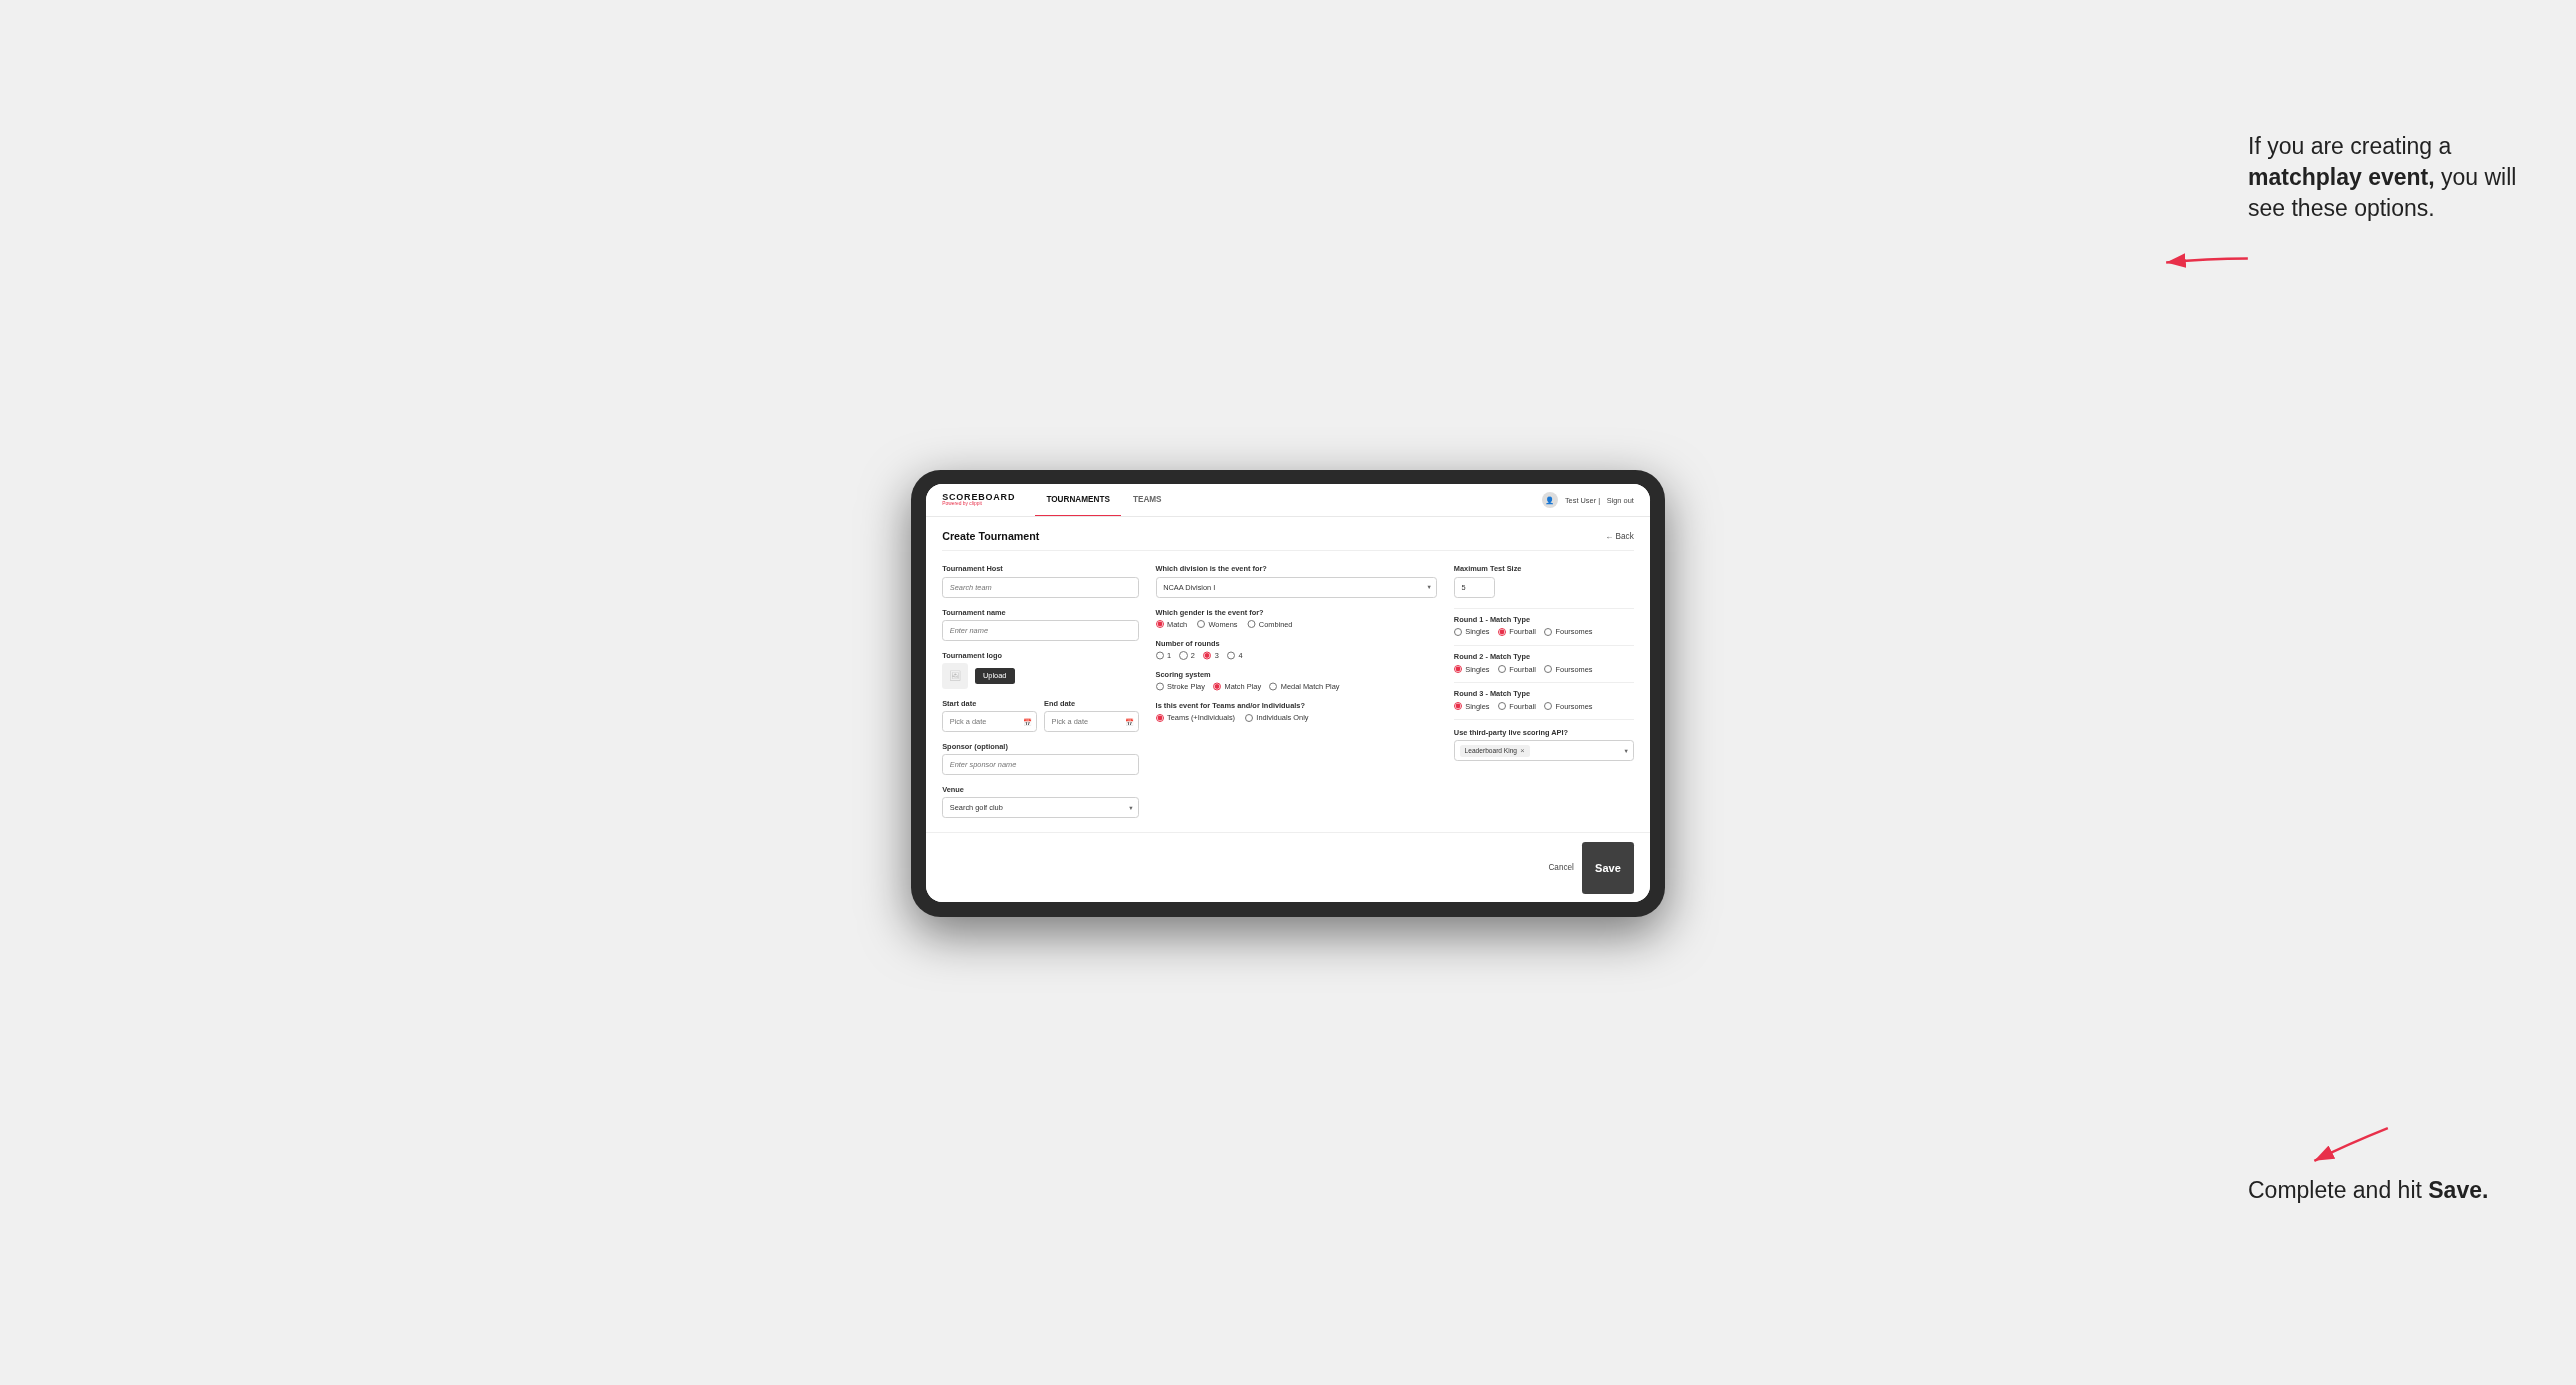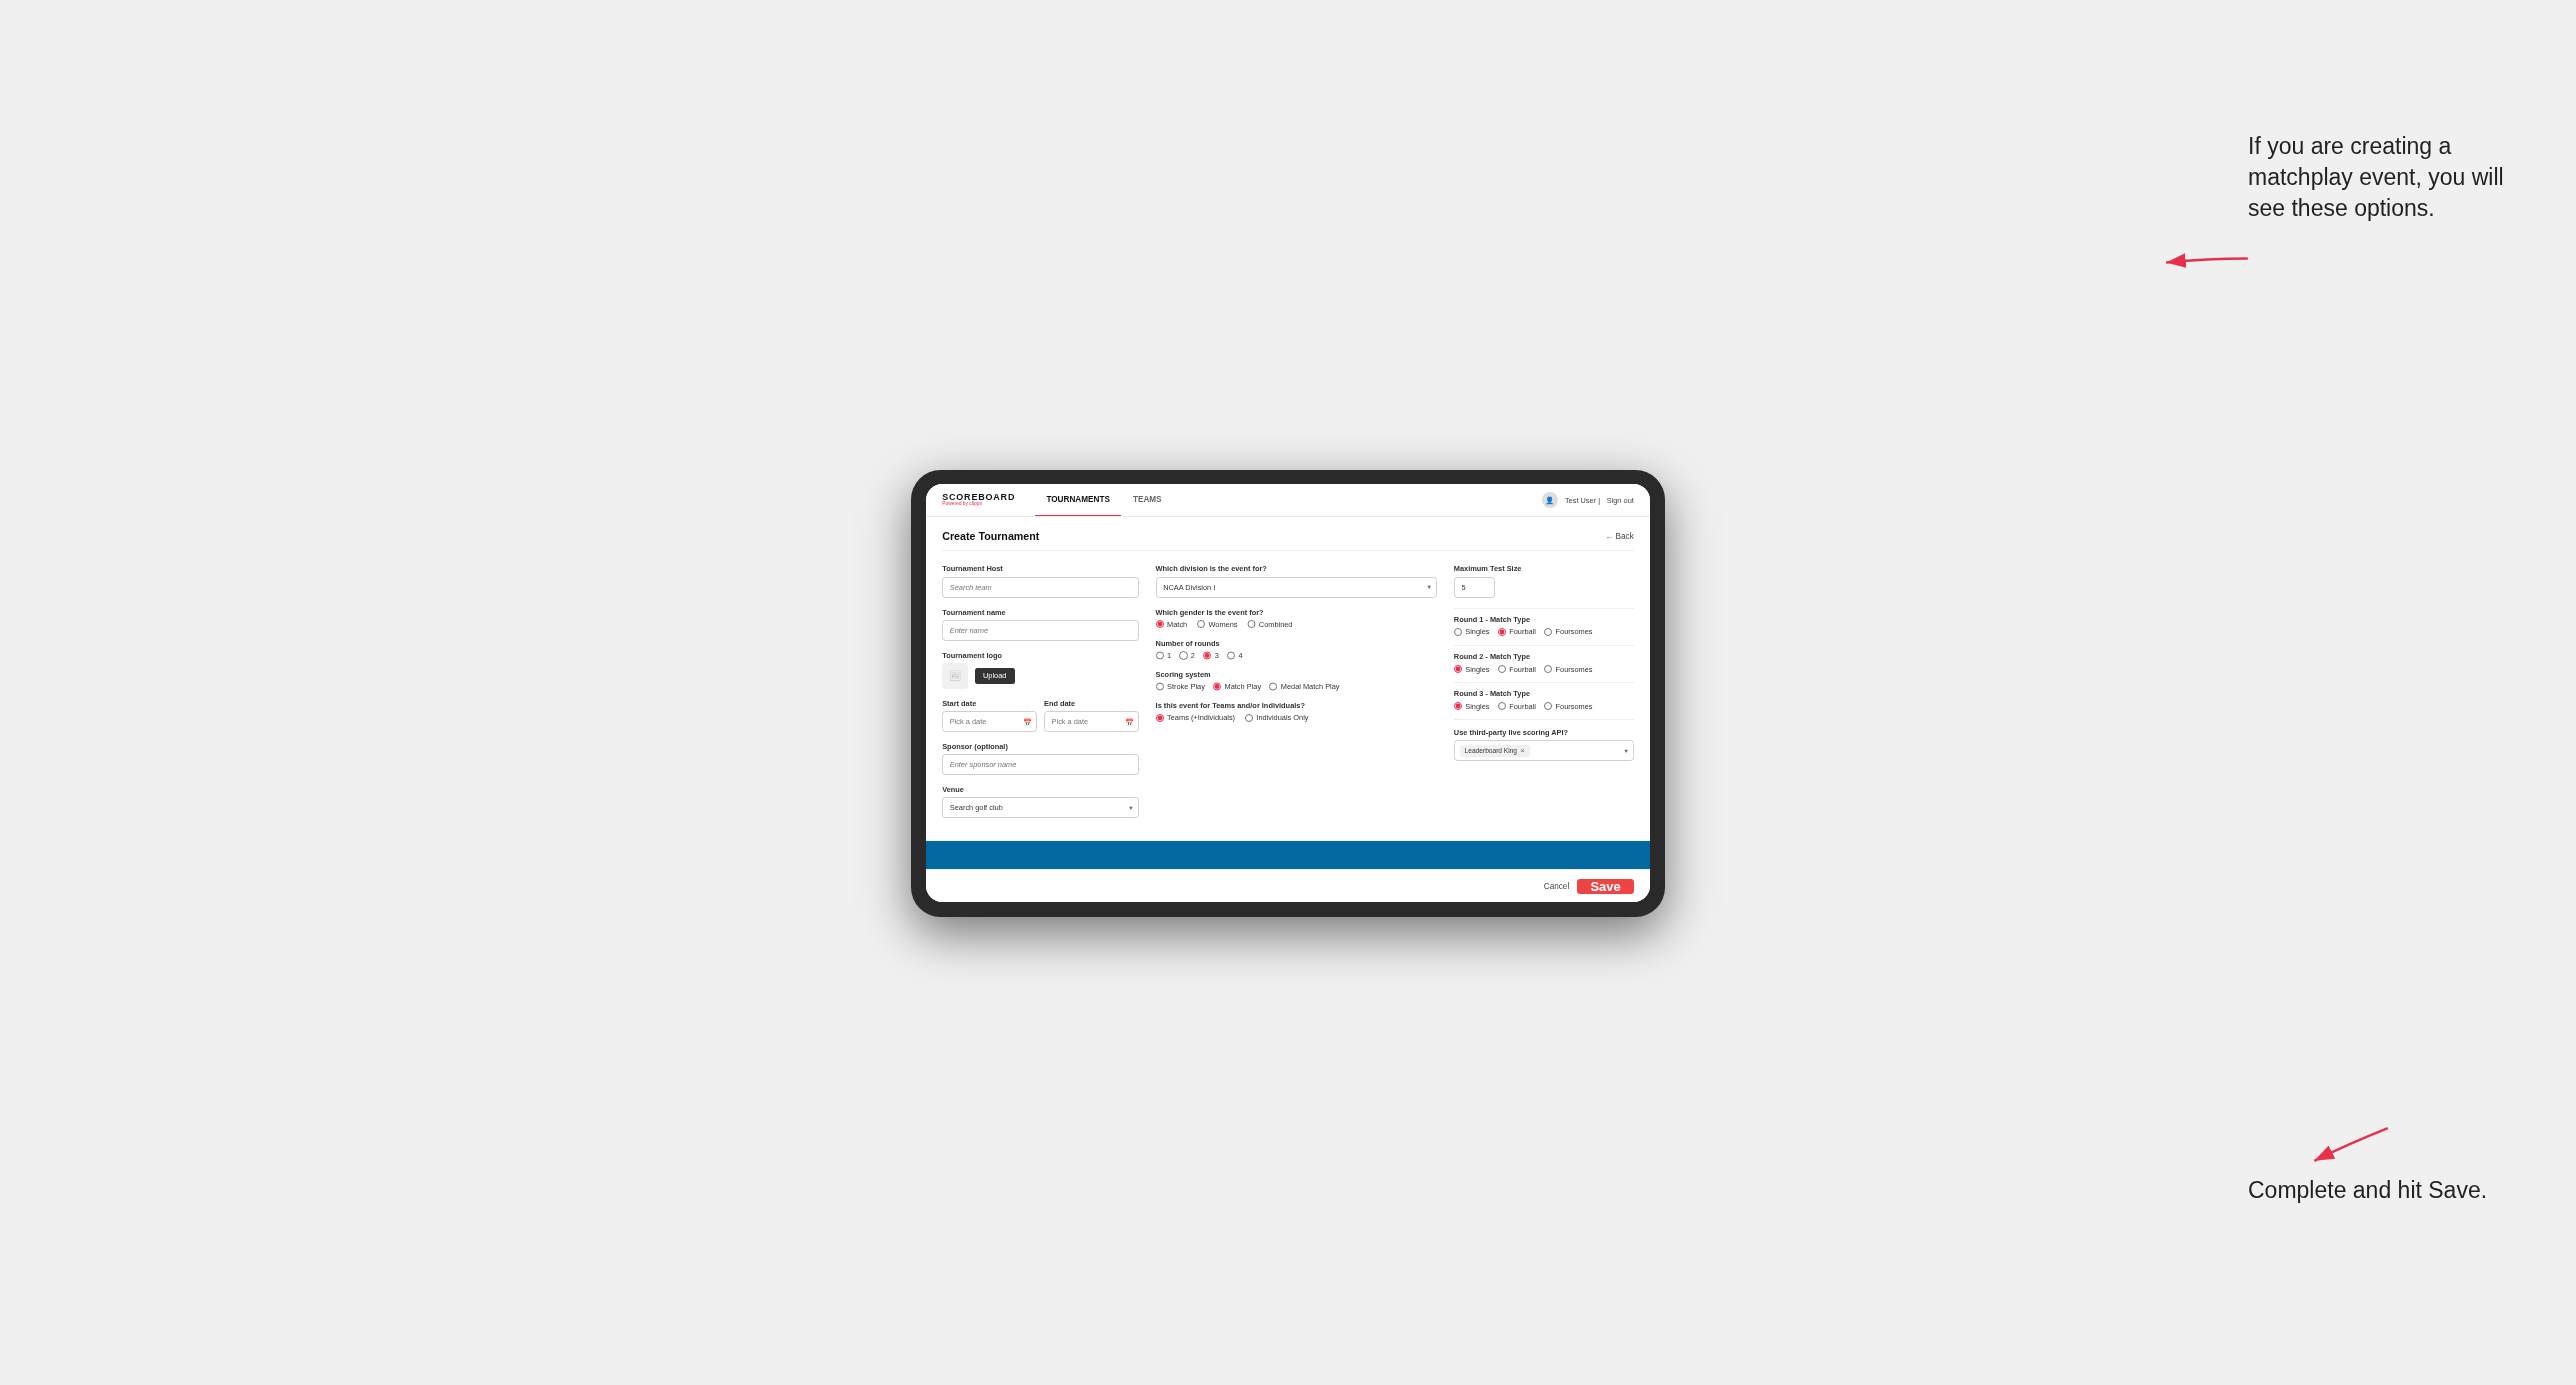--- a/index.html
+++ b/index.html
@@ -367,25 +367,25 @@
       flex-shrink: 0;
     }
     .cancel-btn {
       background: none;
       border: none;
       font-size: 8.2px;
       color: #444;
       cursor: pointer;
     }
     .save-btn {
-      background: #ef4444;
+      background: #404040;
       color: #fff;
       border: none;
-      padding: 0 13px;
-      font-size: 13px;
+      padding: 20px 13px;
+      font-size: 11px;
       font-weight: 600;
       border-radius: 3.3px;
       cursor: pointer;
     }
 
     
     .annotation {
       position: absolute;
       font-family: -apple-system, BlinkMacSystemFont, 'Segoe UI', sans-serif;
       font-size: 23px;
@@ -397,21 +397,21 @@
       top: 131px;
       width: 279px;
       text-align: left;
     }
     .annotation-bottom-right {
       right: 49px;
       bottom: 180px;
       width: 279px;
       text-align: left;
     }
-    .bold { font-weight: 400; }
+    .bold { font-weight: 700; }
 
     
     .arrow-right {
       position: absolute;
       right: 344px;
       top: 254px;
     }
 
     
     .section-divider {

